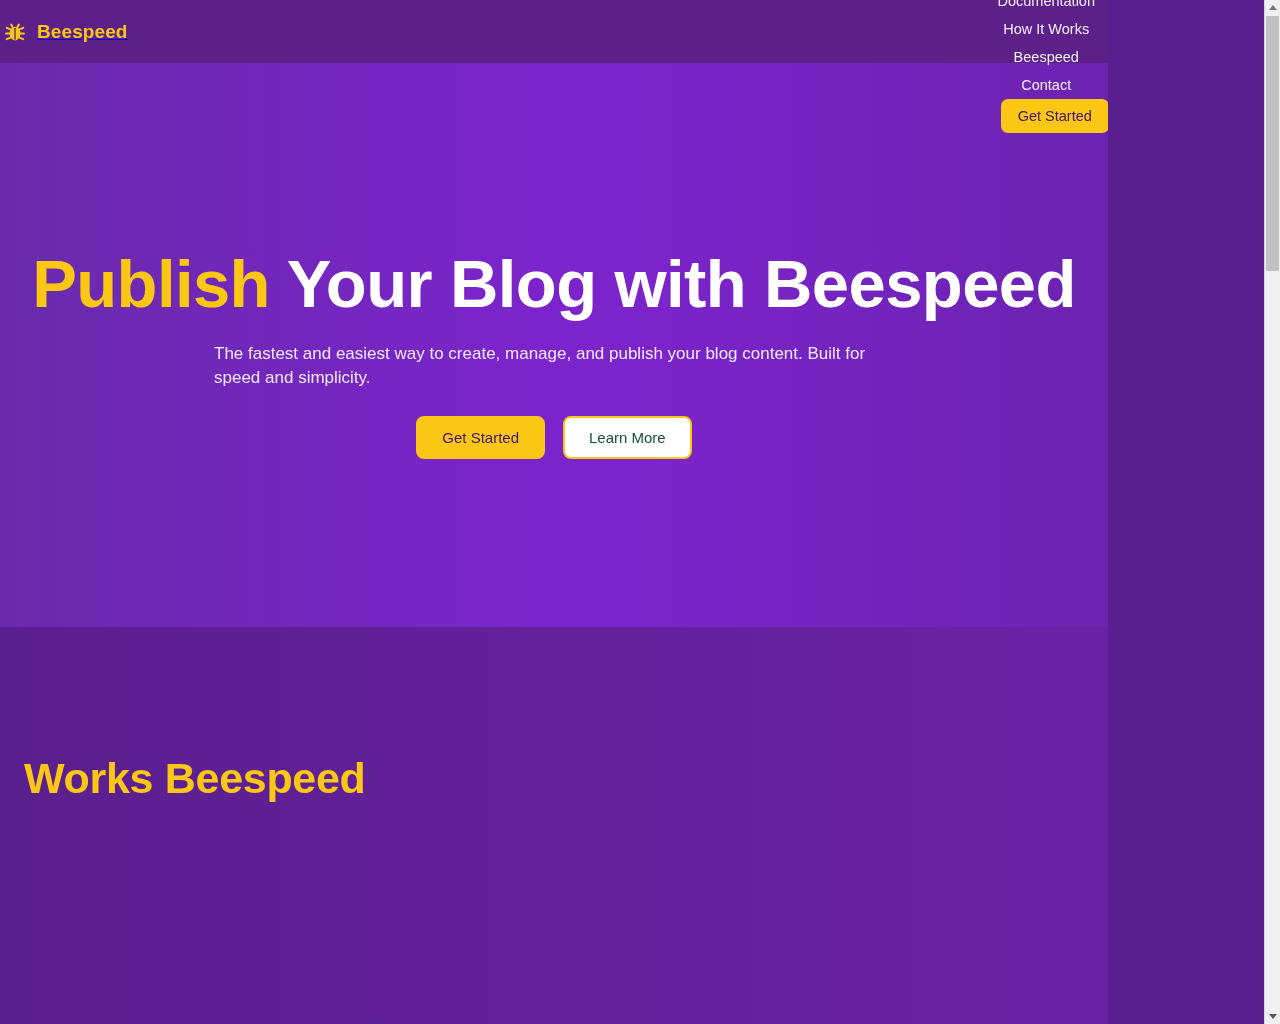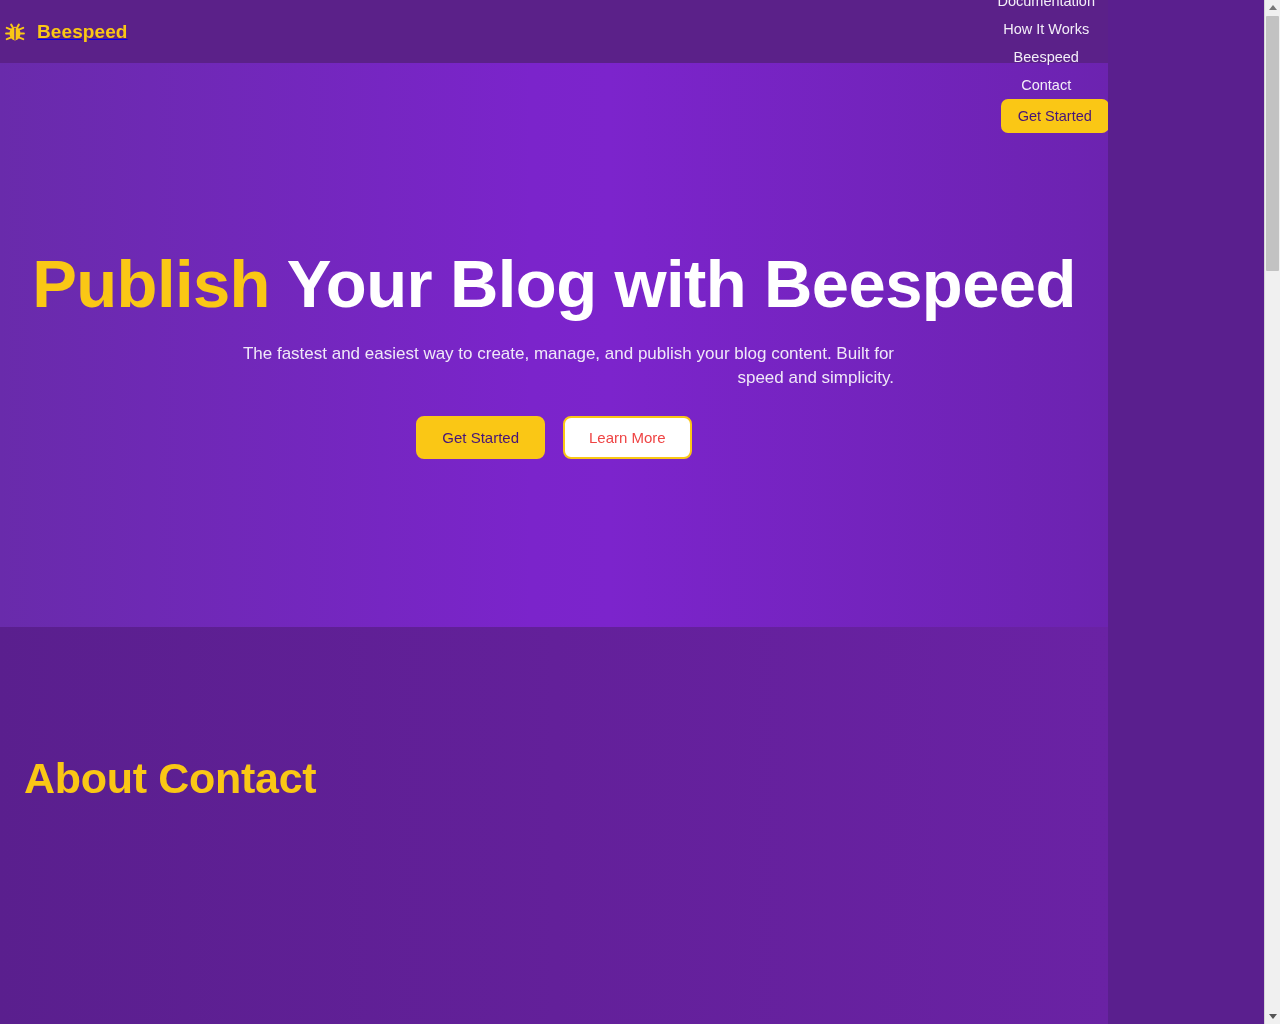--- a/index.html
+++ b/index.html
@@ -87,21 +87,21 @@
   }
 
   
   .hero {
     position: relative;
     height: 564px;
     background: linear-gradient(90deg, #692bab 0%, #7b24cb 48%, #7c24cc 55%, #6c23b0 100%);
     display: flex;
     flex-direction: column;
     align-items: center;
-    text-align: right;
+    text-align: left;
   }
   .hero-title {
     margin-top: 185px;
     font-size: 67px;
     line-height: 1.08;
     font-weight: bold;
     color: #ffffff;
     letter-spacing: -0.6px;
     white-space: nowrap;
   }
@@ -132,21 +132,21 @@
     text-decoration: none;
     display: inline-block;
   }
   .btn-primary {
     background: #fac715;
     color: #45147a;
     border-color: #fac715;
   }
   .btn-secondary {
     background: #ffffff;
-    color: #ef4444;
+    color: #14532d;
     border-color: #fac715;
   }
 
   
   .about {
     position: relative;
     min-height: 397px;
     background: linear-gradient(90deg, #5a1f8e 0%, #63209a 50%, #6a22a4 100%);
     padding: 0;
   }
@@ -259,21 +259,21 @@
 
     <div class="hero-actions">
       <a class="btn btn-primary" href="#">Get Started</a>
       <a class="btn btn-secondary" href="#">Learn More</a>
     </div>
   </section>
 
   <section class="about">
     <div class="about-inner">
       <div class="about-text">
-        <h2 class="about-title">About Contact</h2>
+        <h2 class="about-title">Works Beespeed</h2>
       </div>
       <div class="about-visual"></div>
     </div>
   </section>
 
 </div>
 
 <div class="scrollbar">
   <div class="sb-btn up">
     <span class="sb-arrow up"></span>

